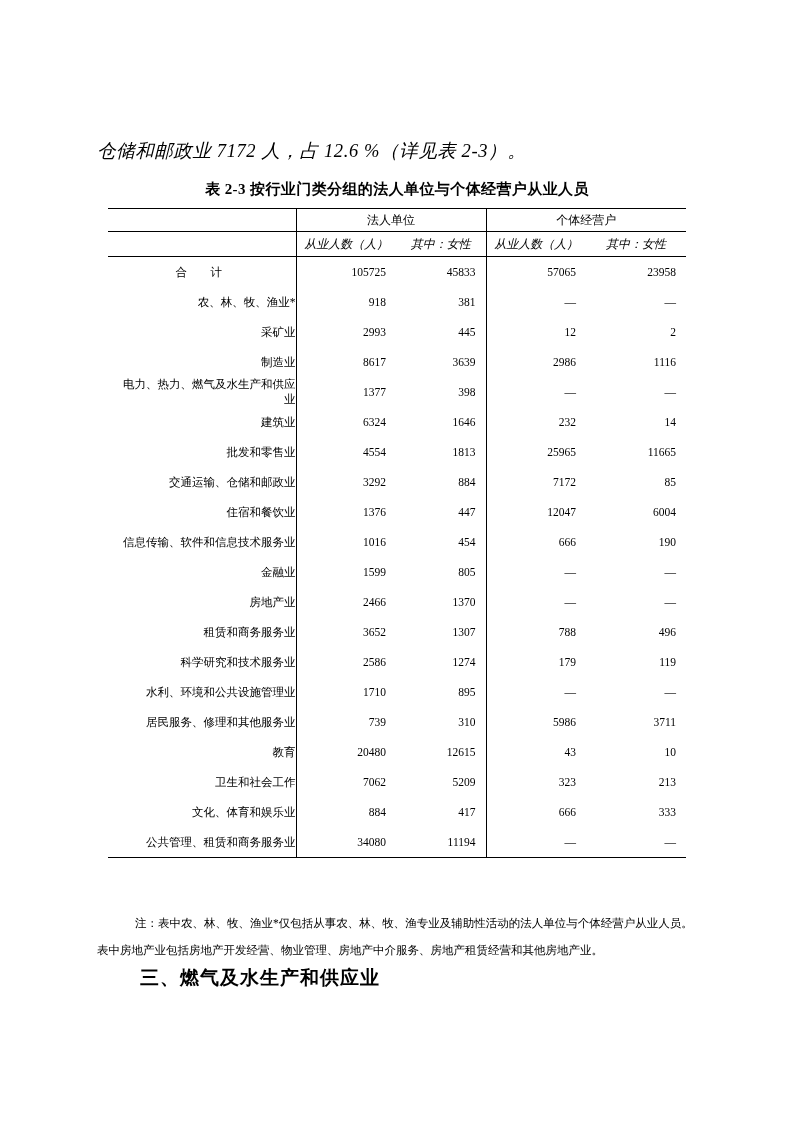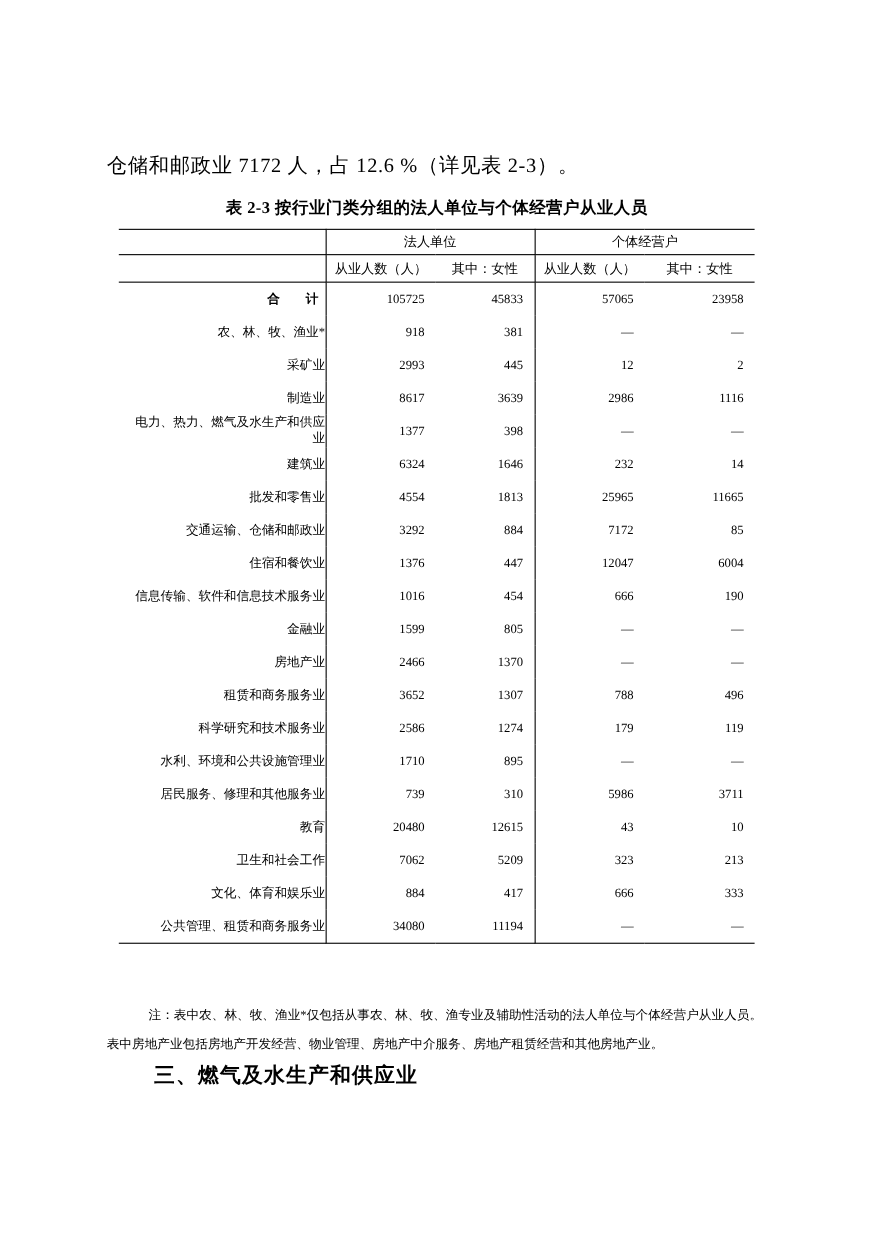--- a/index.html
+++ b/index.html
@@ -25,20 +25,21 @@
   }
   .lead-para {
     position: absolute;
     left: 97px;
     top: 136px;
     width: 620px;
     font-size: 18.5px;
     letter-spacing: 0.6px;
     line-height: 30px;
     white-space: nowrap;
+    font-style: italic;
   }
   .table-title {
     position: absolute;
     left: 97px;
     top: 180px;
     width: 600px;
     text-align: center;
     font-size: 15px;
     font-weight: bold;
     letter-spacing: 0.4px;
@@ -63,40 +64,41 @@
     font-size: 12px;
     border-top: 1.6px solid #000;
     border-bottom: 1px solid #000;
     margin-top: 48px;
   }
   .hdr-sub td {
     height: 24px;
     text-align: center;
     font-size: 12px;
     border-bottom: 1px solid #000;
+    font-style: italic;
   }
   .vline-r { border-right: 1px solid #000; }
   .row td {
     height: 30px;
     font-size: 11.5px;
   }
   .row td.label {
     text-align: right;
     padding-left: 8px;
     line-height: 15px;
   }
   .row td.num {
     text-align: right;
     padding-right: 10px;
   }
   .row.total td.label {
-    text-align: right;
+    text-align: center;
     letter-spacing: 6px;
     padding-left: 0;
-    font-weight: bold;
+    font-weight: normal;
   }
   .row.total td {
     height: 30px;
   }
   .row.last td {
     border-bottom: 1.6px solid #000;
   }
   .col-label { width: 188px; }
   .col-a { width: 100px; }
   .col-b { width: 90px; }

